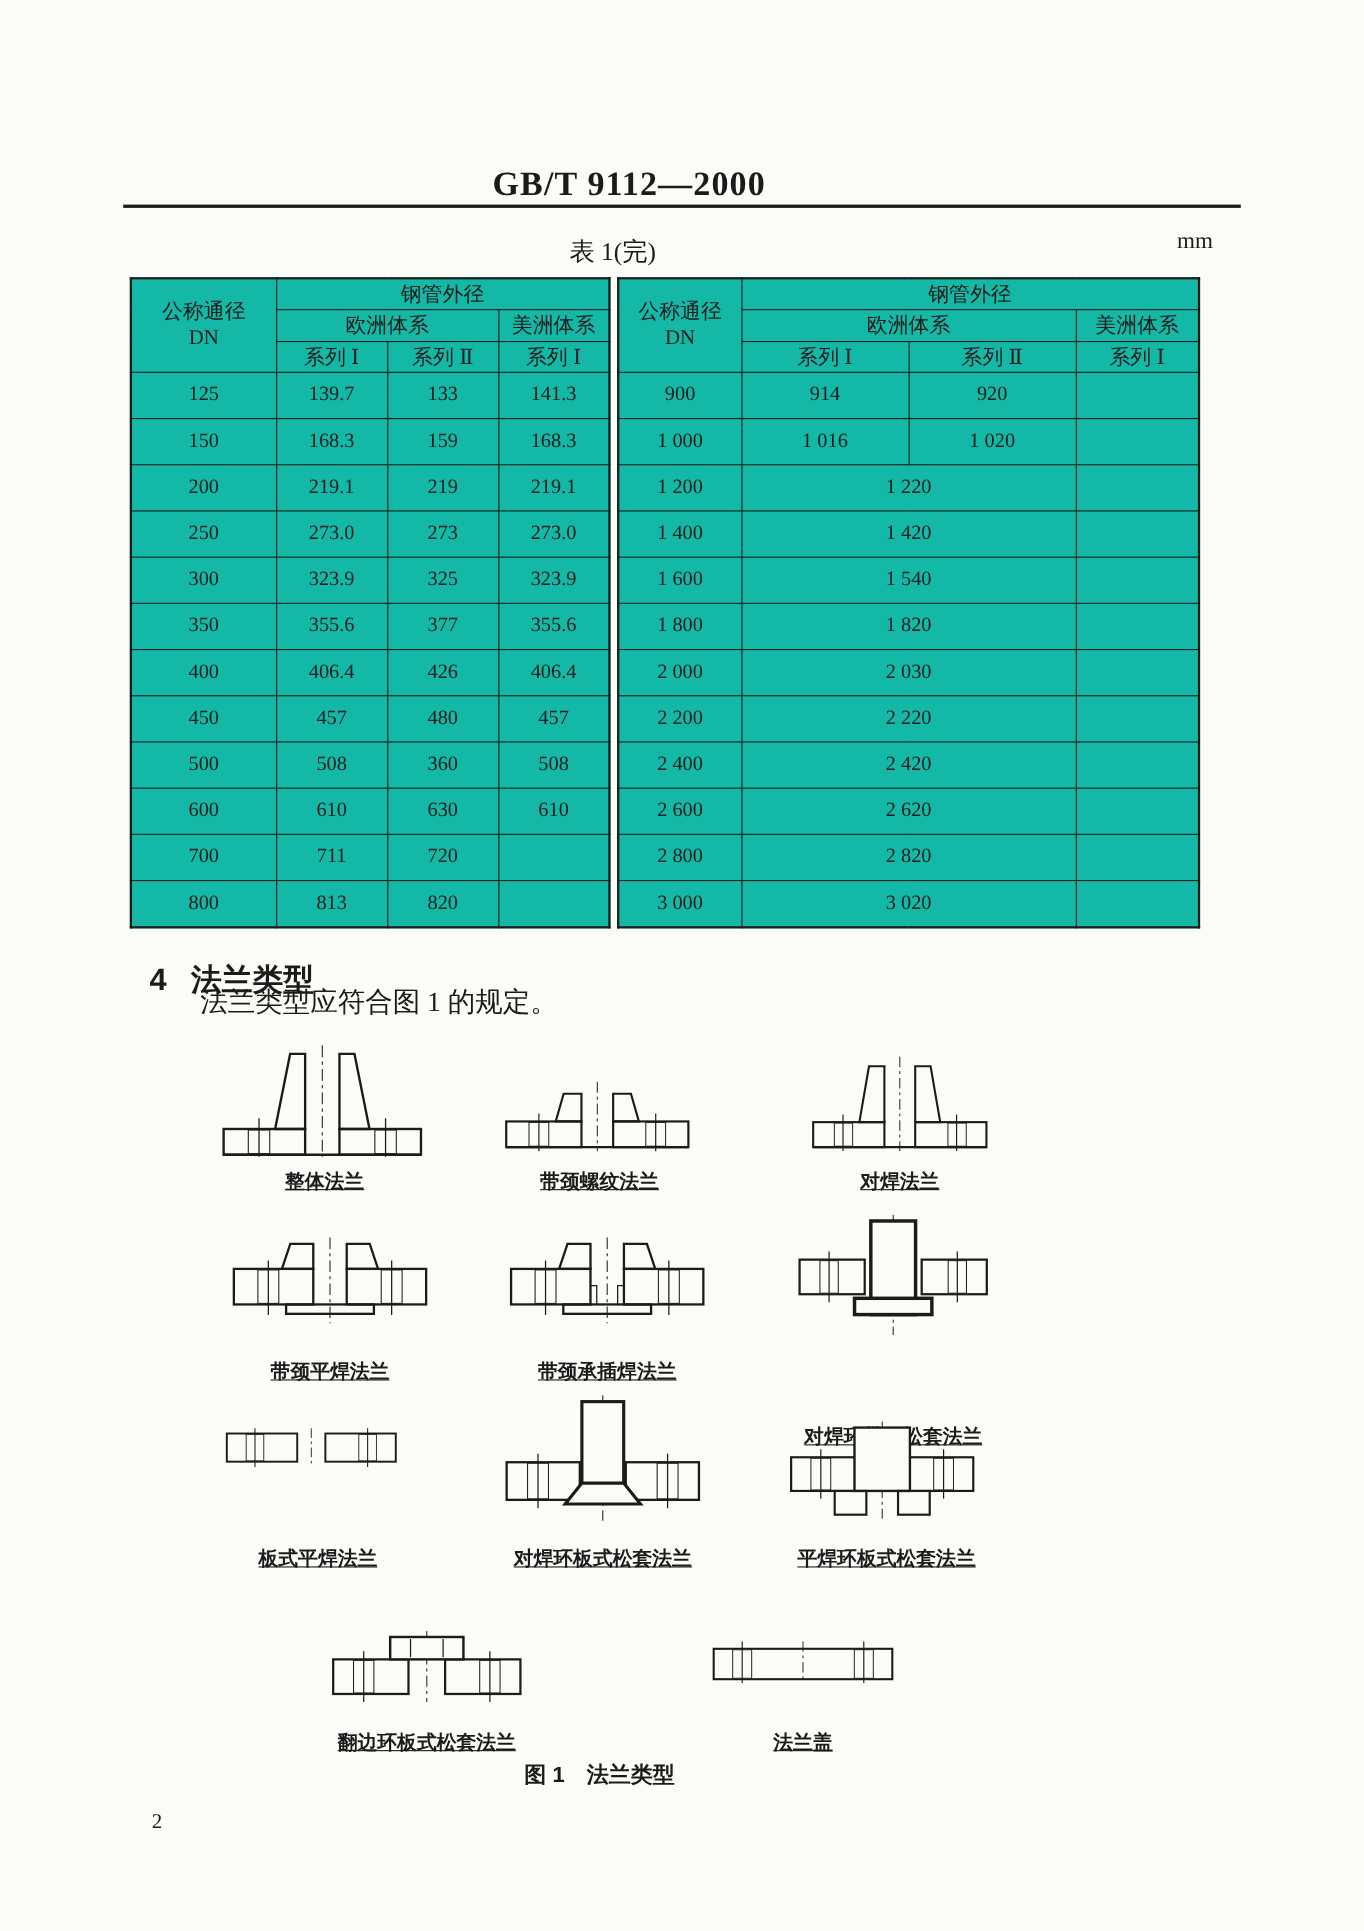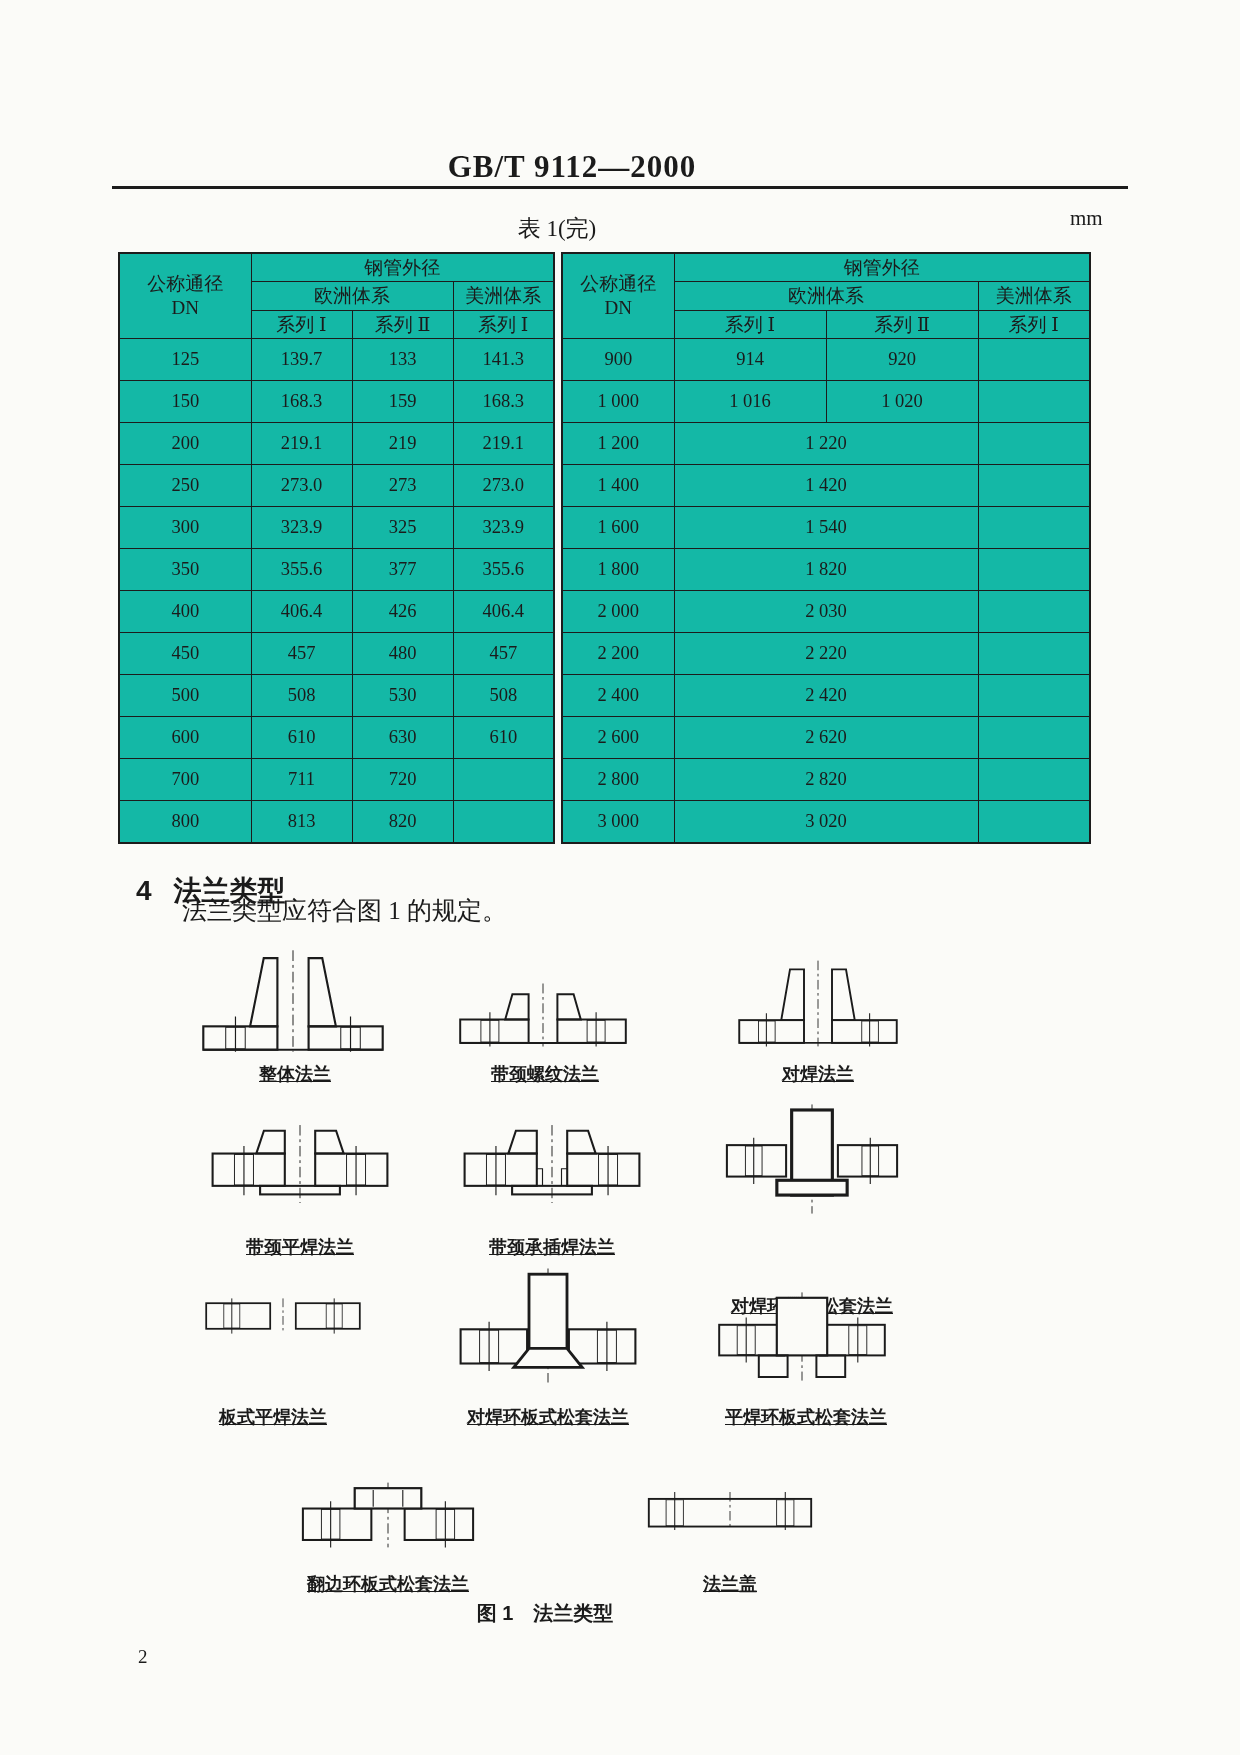--- a/index.html
+++ b/index.html
@@ -130,21 +130,21 @@
           </tr>
           <tr>
             <td>450</td>
             <td>457</td>
             <td>480</td>
             <td>457</td>
           </tr>
           <tr>
             <td>500</td>
             <td>508</td>
-            <td>530</td>
+            <td>360</td>
             <td>508</td>
           </tr>
           <tr>
             <td>600</td>
             <td>610</td>
             <td>630</td>
             <td>610</td>
           </tr>
           <tr>
             <td>700</td>
@@ -382,21 +382,21 @@
       <rect x="120" y="36" width="72" height="34" fill="url(#hatch)" class="ln"></rect>
       <rect x="28" y="37" width="20" height="32" fill="#fbfbf8" stroke="#1b1b1b" stroke-width="1"></rect>
       <rect x="152" y="37" width="20" height="32" fill="#fbfbf8" stroke="#1b1b1b" stroke-width="1"></rect>
       <rect x="72" y="6" width="56" height="64" fill="#fbfbf8" stroke="#1b1b1b" stroke-width="2.4"></rect>
       <rect x="52" y="70" width="32" height="24" fill="url(#hatch)" class="ln"></rect>
       <rect x="116" y="70" width="32" height="24" fill="url(#hatch)" class="ln"></rect>
       <line class="bl" x1="38" y1="28" x2="38" y2="78"></line>
         <line class="bl" x1="162" y1="28" x2="162" y2="78"></line>
     </svg>
   </div>
-  <div class="abs ctr fig-label" style="left:273px;top:1405px">板式平焊法兰</div>
+  <div class="abs ctr fig-label" style="left:289px;top:1405px">板式平焊法兰</div>
   <div class="abs ctr fig-label" style="left:548px;top:1405px">对焊环板式松套法兰</div>
   <div class="abs ctr fig-label" style="left:806px;top:1405px">平焊环板式松套法兰</div>
 
   <div class="abs ctr dwg" style="left:388px;top:1482px">
     <svg width="185" height="66" viewBox="0 0 200 70">
       <line class="cl" x1="100" y1="0" x2="100" y2="70"></line>
       <rect x="8" y="28" width="74" height="34" fill="url(#hatch)" class="ln"></rect>
       <rect x="118" y="28" width="74" height="34" fill="url(#hatch)" class="ln"></rect>
       <rect x="28" y="29" width="20" height="32" fill="#fbfbf8" stroke="#1b1b1b" stroke-width="1"></rect>
       <rect x="152" y="29" width="20" height="32" fill="#fbfbf8" stroke="#1b1b1b" stroke-width="1"></rect>

